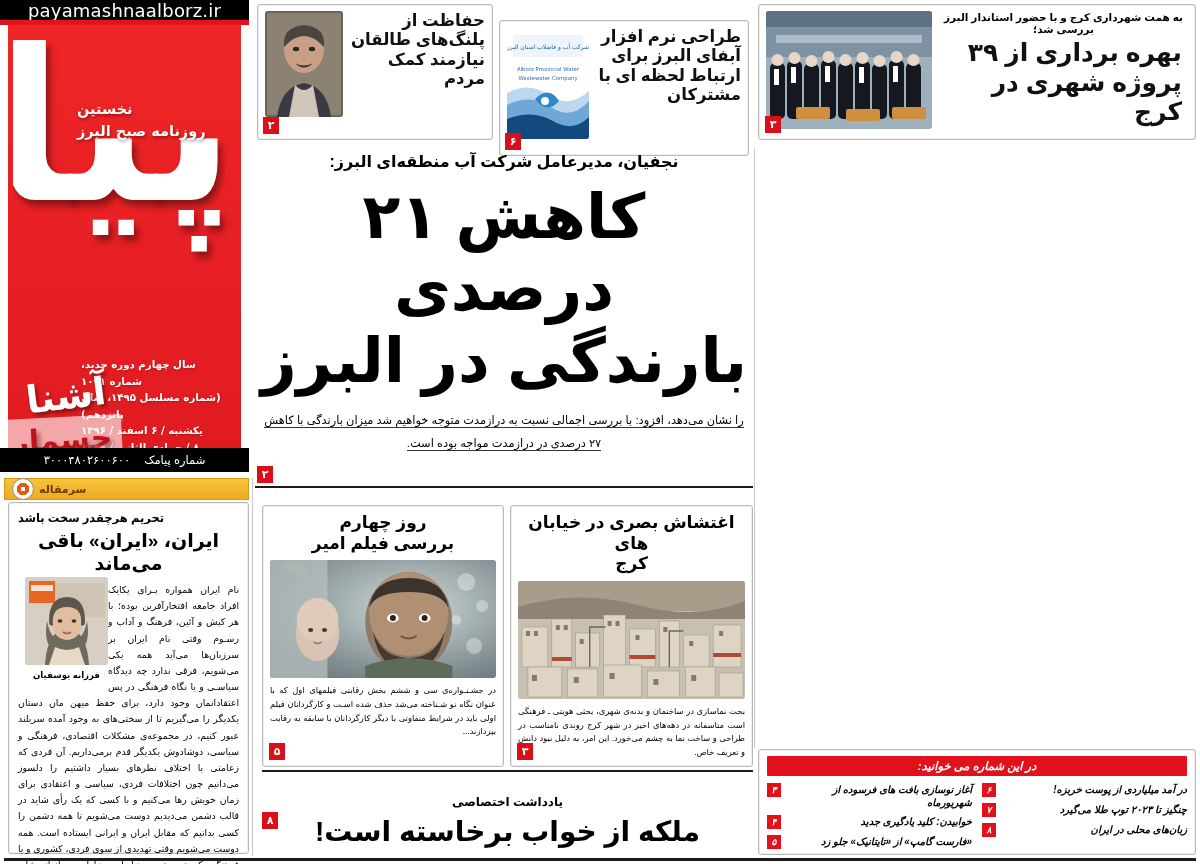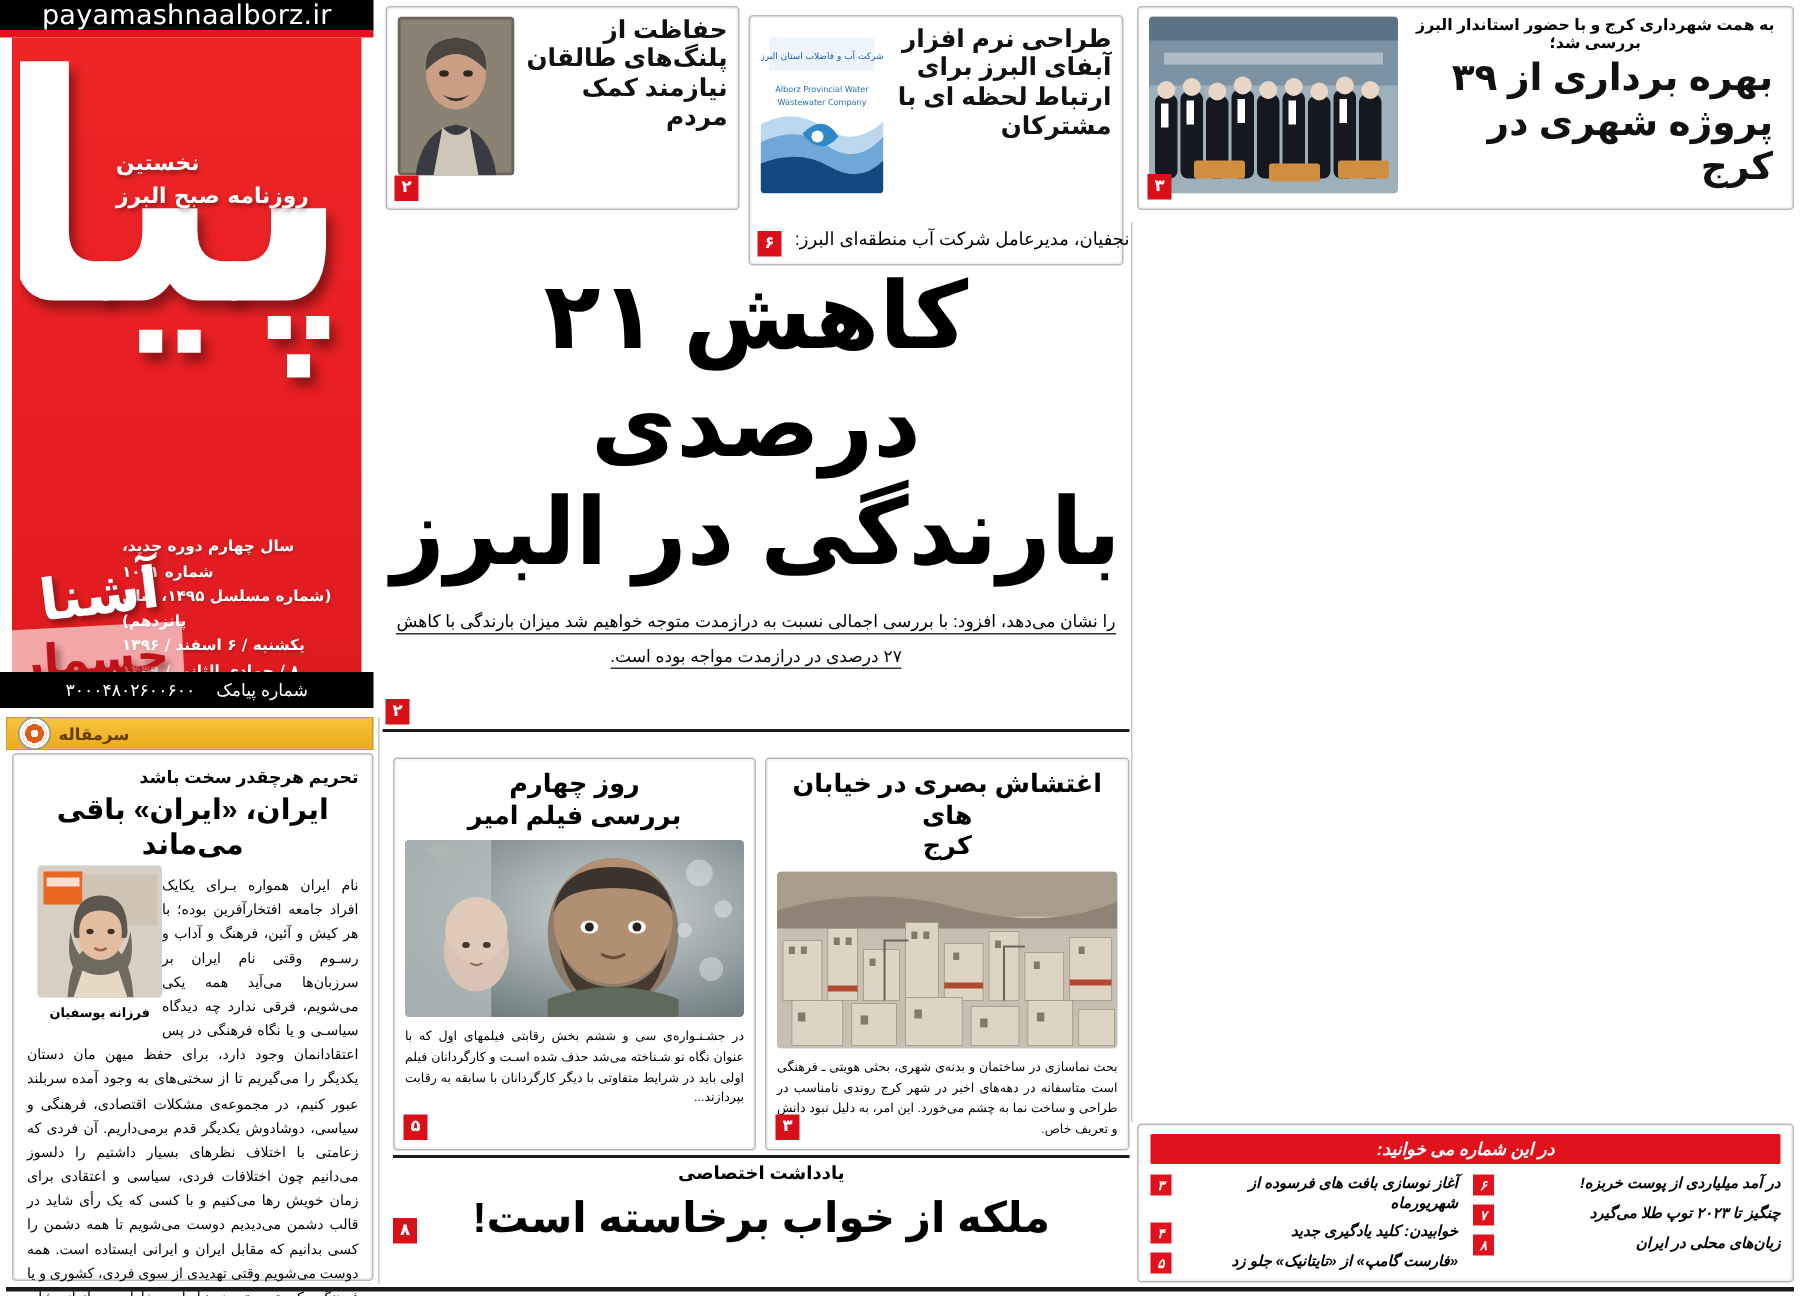--- a/index.html
+++ b/index.html
@@ -71,29 +71,29 @@
   }
   #wm-stamp{
     left:-6px; top:392px; width:120px; height:46px;
     color:#b61016; font-size:30px; font-weight:bold; opacity:.75;
     background:rgba(255,255,255,.82); line-height:46px; text-align:center;
     letter-spacing:-2px; transform:rotate(-3deg);
   }
 
   
   #t1{ left:257px; top:4px; width:236px; height:136px; }
-  #t2{ left:499px; top:10px; width:250px; height:167px; }
+  #t2{ left:499px; top:20px; width:250px; height:136px; }
   #t3{ left:758px; top:4px; width:438px; height:136px; }
   .tbox{ padding:6px 7px; }
   .tflex{ display:flex; gap:7px; height:100%; }
   .ttext{ flex:1; text-align:right; }
 
   
   #lead{ left:255px; top:150px; width:498px; height:330px; }
-  #kicker{ font-size:12px; font-weight:normal; padding-top:2px; }
+  #kicker{ font-size:16px; font-weight:bold; text-align:center; padding-top:2px; }
   #bighead{
     font-size:62px; font-weight:bold; text-align:center; line-height:1.16;
     margin-top:10px; letter-spacing:-1px;
   }
   #lede{ margin-top:12px; font-size:11.4px; line-height:2.0; text-align:justify;
          text-align-last:center; }
   #lede span{ border-bottom:1px solid #333; padding-bottom:1px; }
 
   
   #edbar{
@@ -102,37 +102,37 @@
     border:1px solid #d49a12; display:flex; align-items:center;
     justify-content:center; padding:0 8px; gap:6px; flex-direction:row-reverse;
   }
   #edbar .lbl{ font-size:11px; font-weight:bold; color:#6b3b06; }
   .eye{
     width:20px; height:20px; border-radius:50%;
     background:radial-gradient(circle at 50% 50%,#fff 0 22%,#e25b12 22% 55%,#fff 55% 70%,#e25b12 70% 100%);
     border:2px solid #fff; outline:1px solid #9a9a9a; flex:0 0 auto;
   }
   #edbox{ left:8px; top:502px; width:241px; height:352px; padding:8px 9px; }
-  #ed-k{ font-size:11.5px; font-weight:bold; text-align:right; }
+  #ed-k{ font-size:11.5px; font-weight:bold; text-align:left; }
   #ed-t{ font-size:19px; font-weight:bold; text-align:center; margin-top:4px; }
   #ed-body{ margin-top:7px; font-size:9.4px; line-height:1.72; text-align:justify; }
   #ed-ph{ width:83px; height:88px; float:left; margin:2px 0 3px 7px; }
   #ed-name{ clear:left; float:left; width:83px; text-align:center;
             font-size:8.6px; font-weight:bold; margin:2px 0 4px 7px; }
 
   
   #m1{ left:262px; top:505px; width:242px; height:262px; padding:7px; }
   #m2{ left:510px; top:505px; width:243px; height:262px; padding:7px; }
   .mhead{ font-size:17px; font-weight:bold; text-align:center; line-height:1.22; }
   .mimg{ width:100%; height:118px; margin-top:6px; }
   .mtxt{ margin-top:6px; font-size:8.4px; line-height:1.62; text-align:justify; }
 
   
   #note{ left:262px; top:775px; width:491px; height:78px; text-align:center; }
-  #note-k{ font-size:12px; font-weight:bold; margin-top:0; }
+  #note-k{ font-size:12px; font-weight:bold; margin-top:20px; }
   #note-t{ font-size:28px; font-weight:bold; margin-top:6px; }
 
   
   #idx{ left:758px; top:749px; width:438px; height:106px; padding:6px 8px 8px;font-style:italic; }
   #idx-title{
     background:#e2121c; color:#fff; font-size:11.5px; font-weight:bold;
     text-align:center; padding:3px 0; border-radius:1px;
   }
   #idx-cols{ display:flex; gap:10px; margin-top:7px; }
   .idx-col{ flex:1; display:flex; flex-direction:column; gap:6px; }

